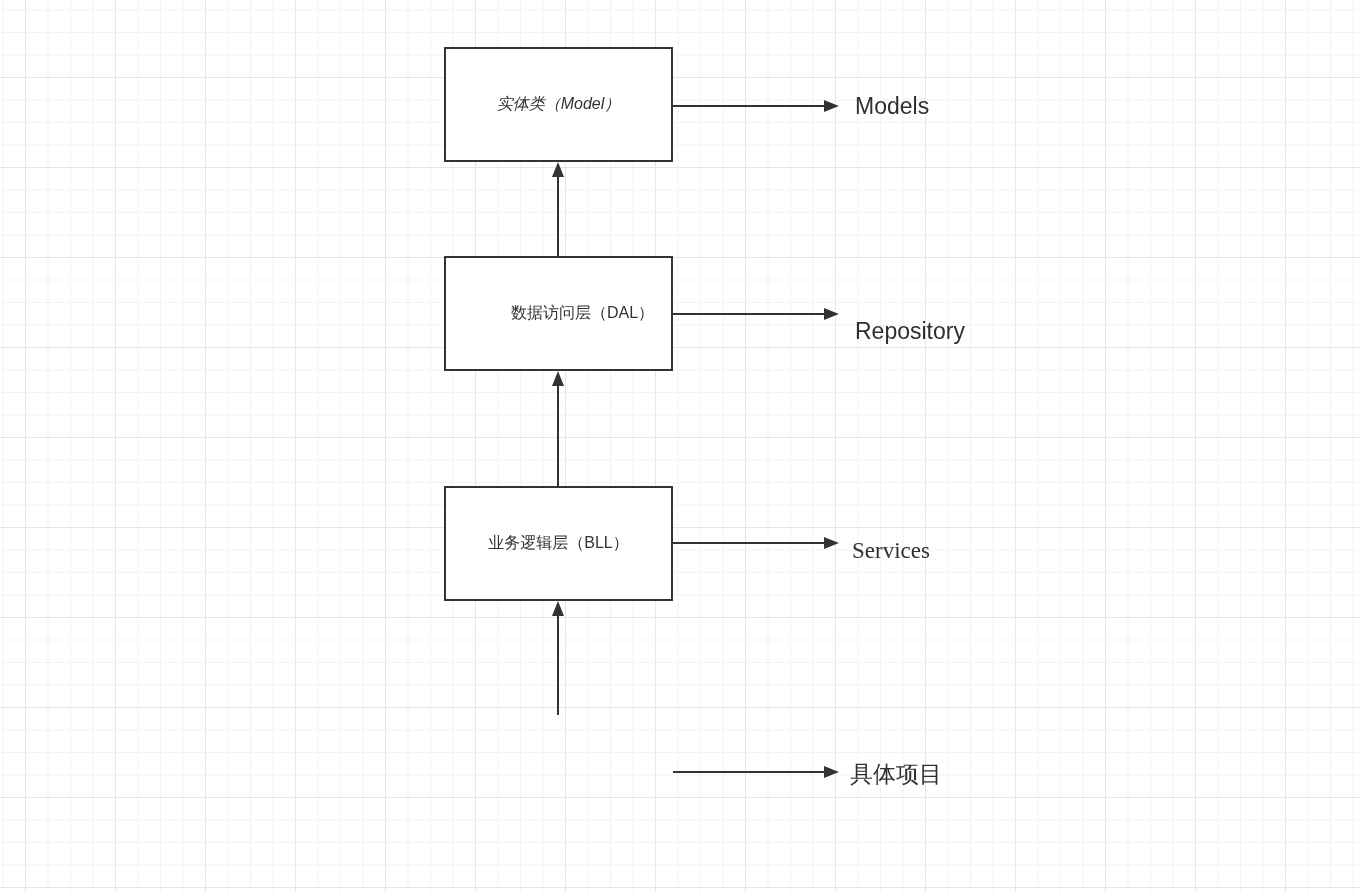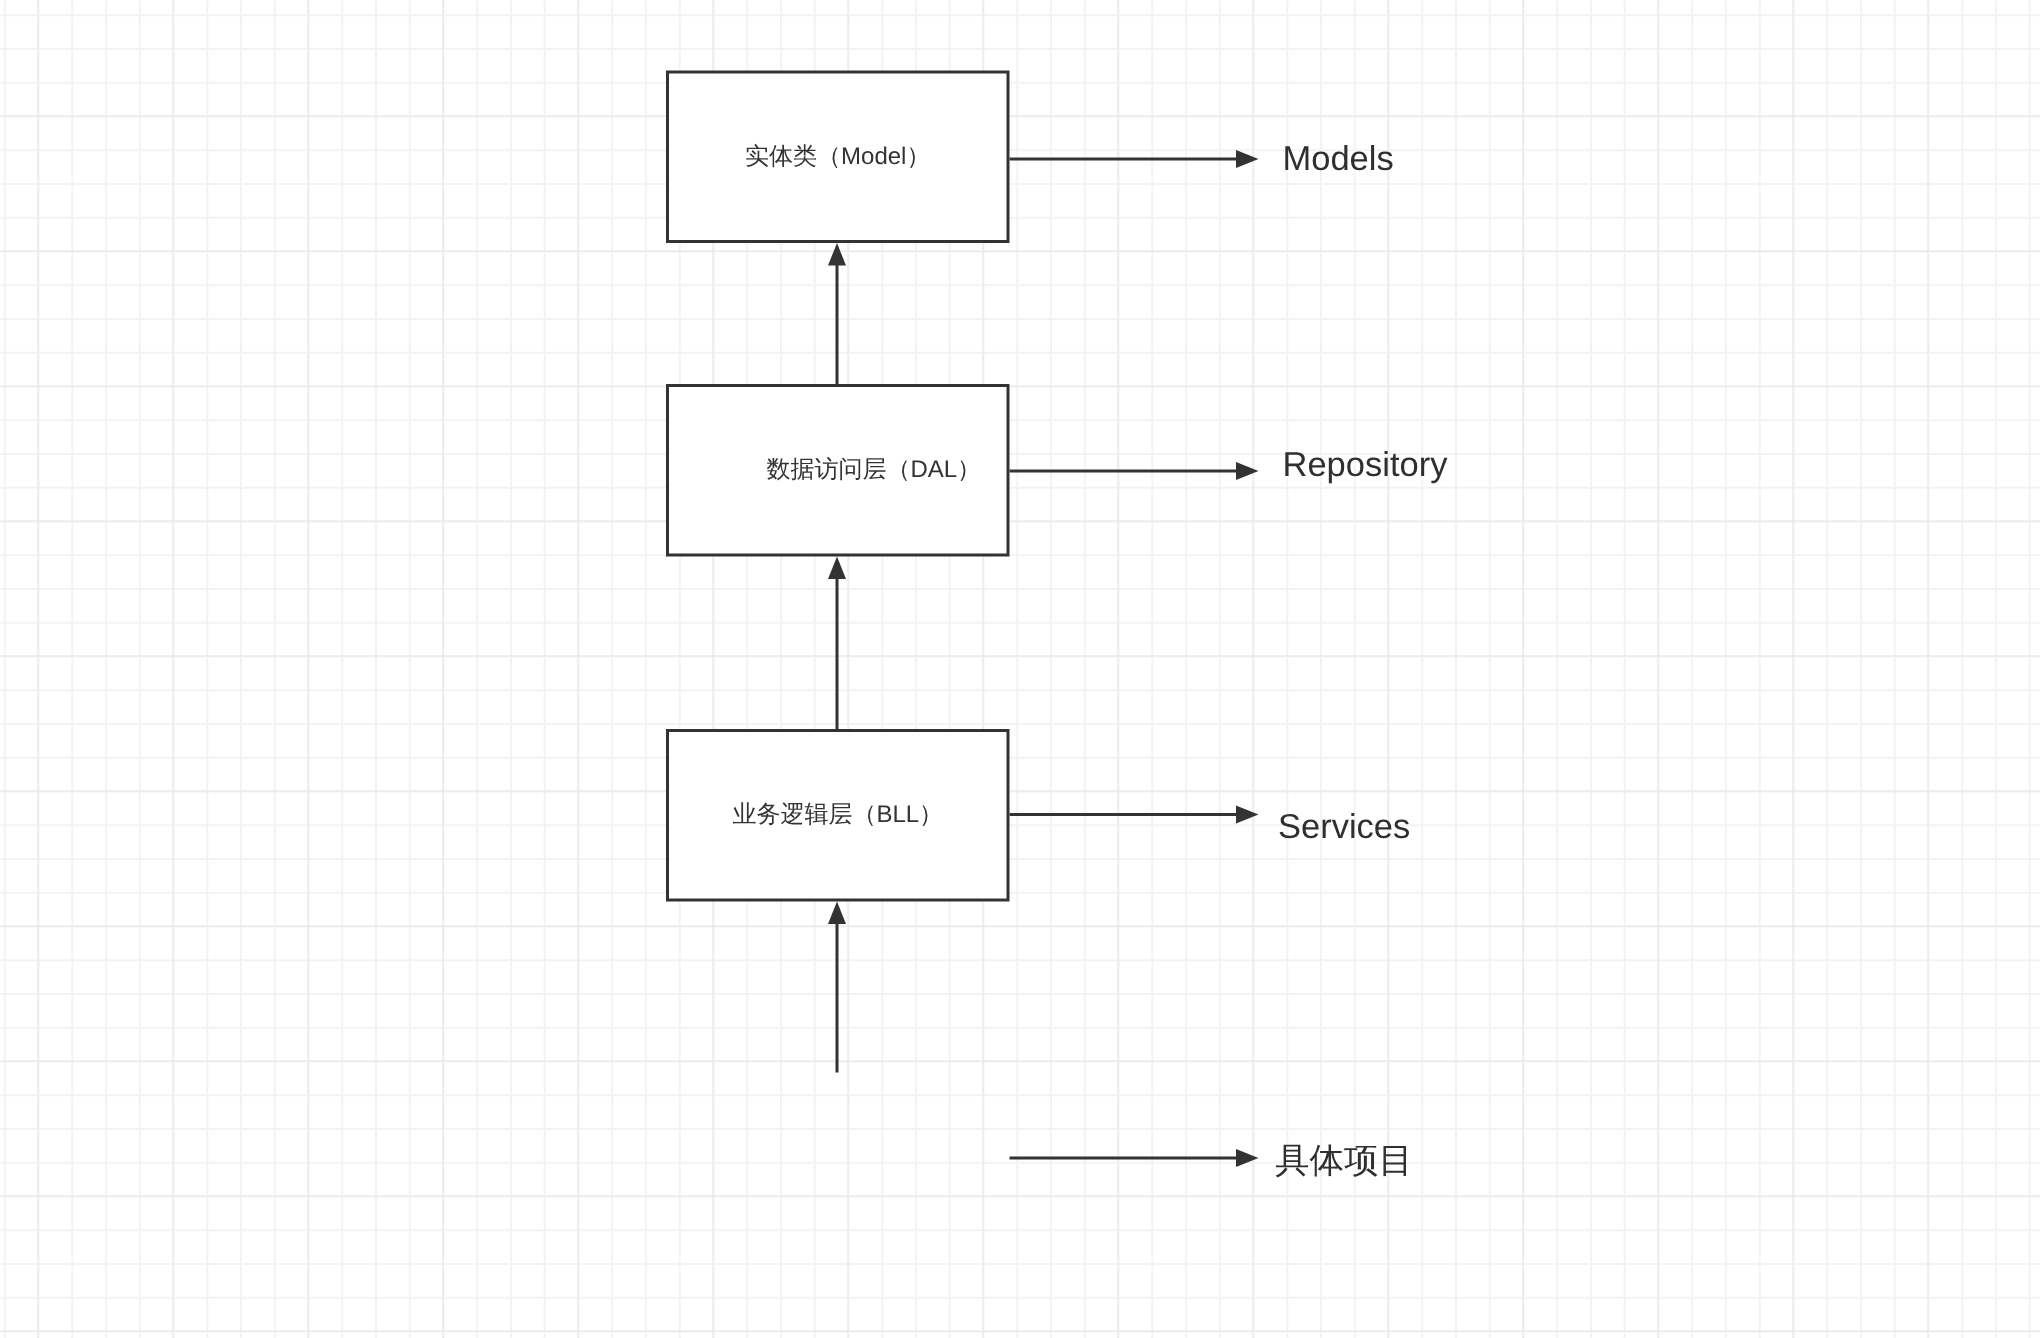--- a/index.html
+++ b/index.html
@@ -43,21 +43,21 @@
     background: #ffffff;
     border: 2px solid #333333;
     display: flex;
     align-items: center;
     justify-content: center;
     font-size: 16px;
     color: #333333;
     white-space: nowrap;
     cursor: default;
   }
-  .node-model { top: 47px; }
+  .node-model { top: 47px; font-style: italic; }
   .node-dal   { top: 256px; padding-left: 48px; }
   .node-bll   { top: 486px; }
   .node-ui    { top: 715px; }
 
   
   .varrow {
     position: absolute;
     left: 552px;          
     width: 12px;
   }
@@ -113,22 +113,22 @@
   
   .edge-label {
     position: absolute;
     transform: translateY(-50%);
     font-size: 23px;
     color: #2f2f2f;
     white-space: nowrap;
     cursor: default;
   }
   .edge-label-1 { left: 855px; top: 106px; }
-  .edge-label-2 { left: 855px; top: 310px; }
-  .edge-label-3 { left: 852px; top: 551px; }
+  .edge-label-2 { left: 855px; top: 331px; }
+  .edge-label-3 { left: 852px; top: 551px; font-family: Liberation Serif, serif; }
   .edge-label-4 { left: 850px; top: 774px; font-family: Liberation Mono, monospace; }
 </style>
 </head>
 <body>
 
 <div class="canvas">
 
   <div class="node node-model">
     <span>实体类（Model）</span>
   </div>

